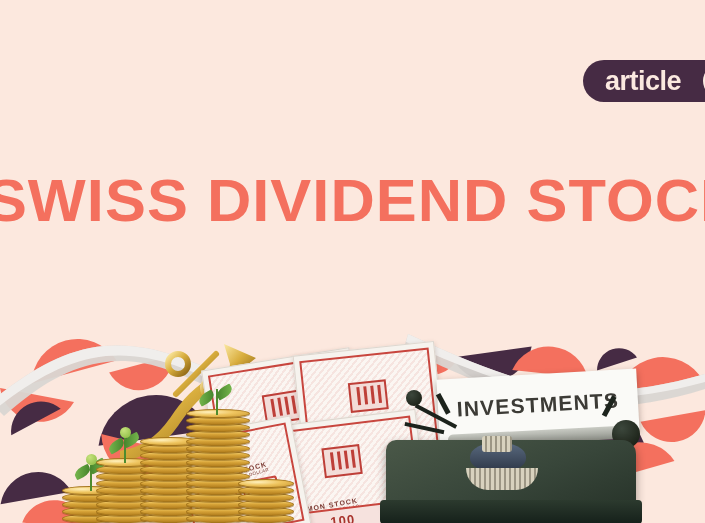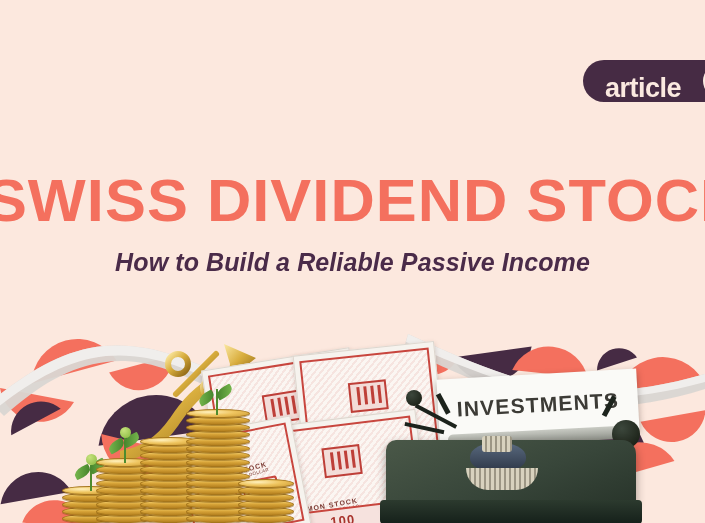--- a/index.html
+++ b/index.html
@@ -13,21 +13,21 @@
 
   
   .badge-wrap{
     position:absolute;top:60px;left:583px;height:42px;
     display:flex;align-items:stretch;z-index:40;
   }
   .badge-pill{
     background:#462B44;
     border-radius:21px 0 0 21px;
     padding:0 14px 0 22px;
-    display:flex;align-items:flex-end;
+    display:flex;align-items:center;
     height:42px;
   }
   .badge-label{
     color:#FBE9E0;
     font-size:27px;font-weight:bold;
     letter-spacing:-0.5px;
     line-height:1;
     white-space:nowrap;
   }
   .badge-tail{
@@ -374,15 +374,14 @@
   </div>
 
   <div class="badge-wrap">
     <div class="badge-pill">
       <span class="badge-label">article</span>
     </div>
     <div class="badge-tail"></div>
   </div>
 
   <div class="headline">SWISS DIVIDEND STOCKS</div>
-  <div class="subtitle">How to Build a Reliable Passive Income</div>
 
 </div>
 
 </body></html>

